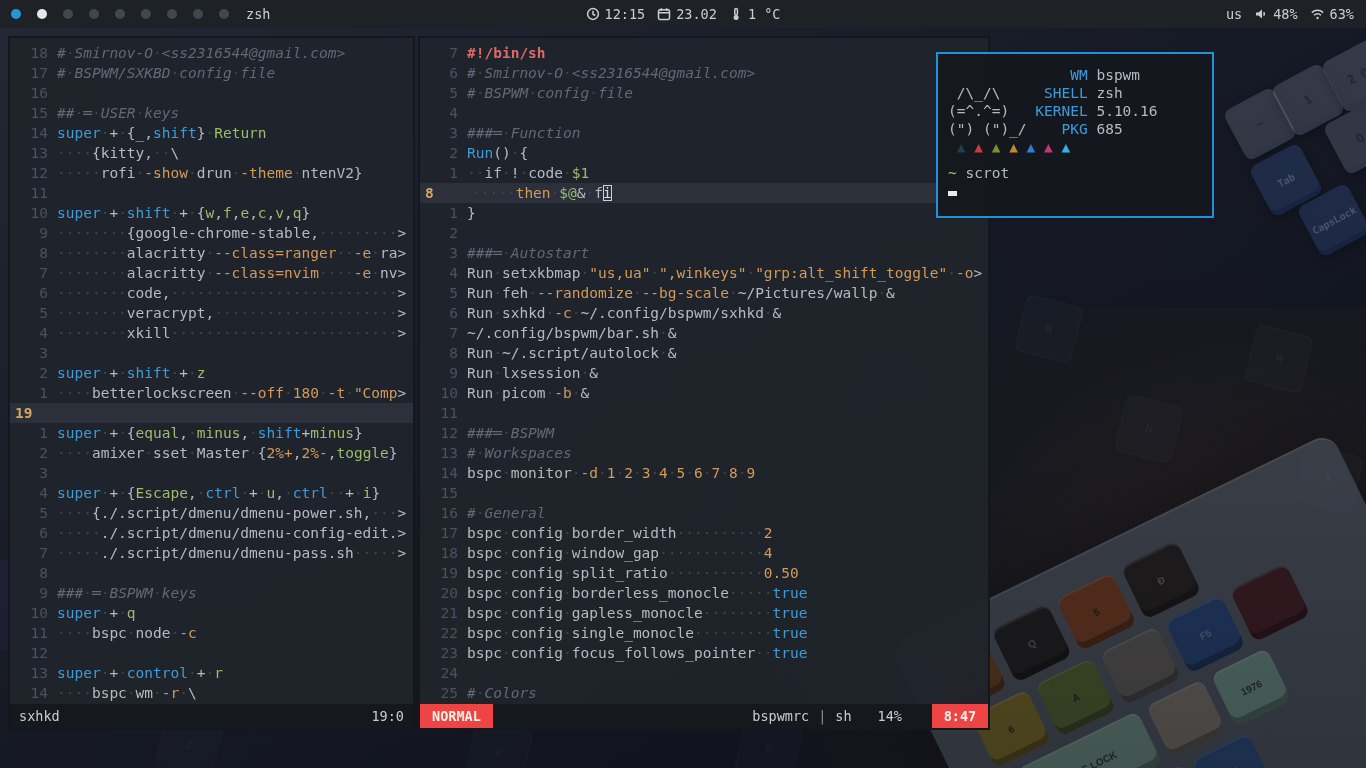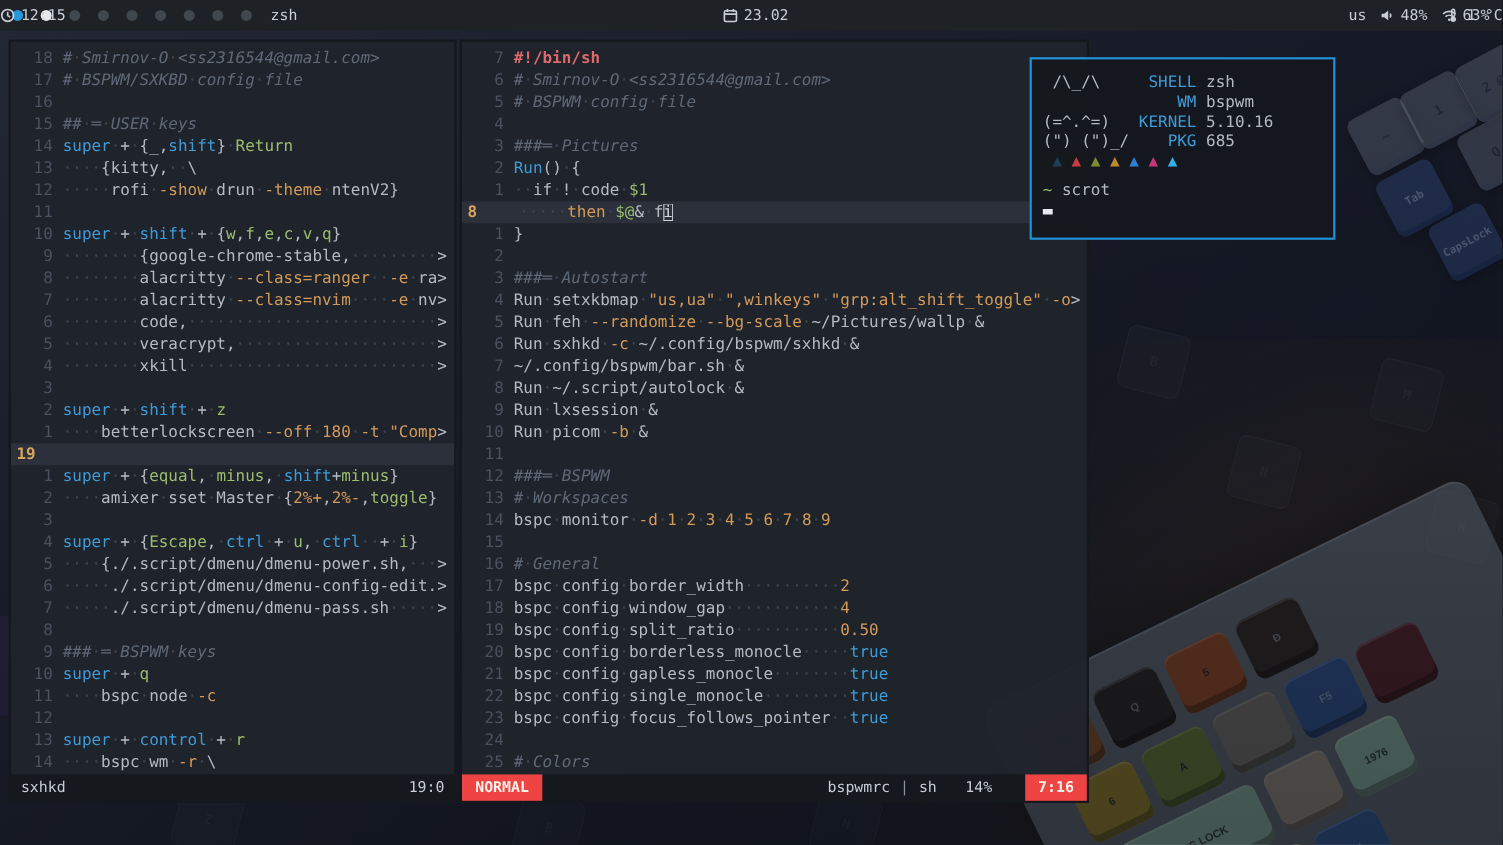--- a/index.html
+++ b/index.html
@@ -28,21 +28,21 @@
   .pkey.darkkey{color:rgba(192,206,218,.45);}
   .dim{position:absolute;inset:0;z-index:1;background:linear-gradient(180deg,rgba(14,17,26,.28),rgba(9,11,18,.52));}
   
   .topbar{position:absolute;left:0;top:0;width:1366px;height:28px;z-index:6;background:#1e2227;
     display:flex;align-items:center;color:#c9ced5;font-size:13.5px;}
   .tb-left{display:flex;align-items:center;padding-left:11px;}
   .dots{display:flex;align-items:center;gap:16px;}
   .dot{width:10px;height:10px;border-radius:50%;background:#41474f;}
   .dot.active{background:#2596d8;} .dot.occupied{background:#e6e8ea;}
   .tb-title{margin-left:17px;color:#c9ced5;}
-  .tb-center{position:absolute;left:0;right:0;display:flex;justify-content:space-between;gap:12px;pointer-events:none;}
+  .tb-center{position:absolute;left:0;right:0;display:flex;justify-content:center;gap:12px;pointer-events:none;}
   .tb-right{margin-left:auto;display:flex;align-items:center;gap:12px;padding-right:12px;}
   .mod{display:flex;align-items:center;gap:5px;}
   .mod svg{display:block;}
   
   .window{position:absolute;z-index:2;background:rgba(32,36,43,.95);border:2px solid #14171c;box-sizing:border-box;
     display:flex;flex-direction:column;}
   .left-win{left:8px;top:36px;width:407px;height:694px;}
   .right-win{left:418px;top:36px;width:572px;height:694px;}
   .buffer{flex:1;overflow:hidden;padding-top:5px;font-size:14.5px;line-height:20px;}
   .cl{display:flex;height:20px;}
@@ -349,21 +349,21 @@
         <div class="cl">
           <span class="ln">5</span>
           <span class="code"><span class="tok cmt">#</span><span class="tok ws">·</span><span class="tok cmt">BSPWM</span><span class="tok ws">·</span><span class="tok cmt">config</span><span class="tok ws">·</span><span class="tok cmt">file</span></span>
         </div>
         <div class="cl">
           <span class="ln">4</span>
           <span class="code"></span>
         </div>
         <div class="cl">
           <span class="ln">3</span>
-          <span class="code"><span class="tok cmt">###═</span><span class="tok ws">·</span><span class="tok cmt">Pictures</span></span>
+          <span class="code"><span class="tok cmt">###═</span><span class="tok ws">·</span><span class="tok cmt">Function</span></span>
         </div>
         <div class="cl">
           <span class="ln">2</span>
           <span class="code"><span class="tok blu">Run</span><span class="tok fg">()</span><span class="tok ws">·</span><span class="tok fg">{</span></span>
         </div>
         <div class="cl">
           <span class="ln">1</span>
           <span class="code"><span class="tok ws">··</span><span class="tok fg">if</span><span class="tok ws">·</span><span class="tok fg">!</span><span class="tok ws">·</span><span class="tok fg">code</span><span class="tok ws">·</span><span class="tok grn">$1</span></span>
         </div>
         <div class="cl cur">
@@ -473,29 +473,29 @@
       </div>
     <div class="statusline">
       <span class="chip mode">NORMAL</span>
       <span class="sl-fill"></span>
       <span>bspwmrc</span>
       <span class="pad sl-dim">|</span>
       <span>sh</span>
       <span style="width:26px"></span>
       <span>14%</span>
       <span style="width:30px"></span>
-      <span class="chip pos">7:16</span>
+      <span class="chip pos">8:47</span>
     </div>
   </div>
 
   <div class="fetch">
     <div>
         <div class="cl blank"><span class="code"></span></div>
+        <div class="cl"><span class="code"><span class="tok fg">              </span><span class="tok blu">WM</span><span class="tok fg"> bspwm</span></span></div>
         <div class="cl"><span class="code"><span class="tok fg"> /\_/\     </span><span class="tok blu">SHELL</span><span class="tok fg"> zsh</span></span></div>
-        <div class="cl"><span class="code"><span class="tok fg">              </span><span class="tok blu">WM</span><span class="tok fg"> bspwm</span></span></div>
         <div class="cl"><span class="code"><span class="tok fg">(=^.^=)   </span><span class="tok blu">KERNEL</span><span class="tok fg"> 5.10.16</span></span></div>
         <div class="cl"><span class="code"><span class="tok fg">(") (")_/    </span><span class="tok blu">PKG</span><span class="tok fg"> 685</span></span></div>
         <div class="cl"><span class="code"><span class="tok fg"> </span><span class="tok t1">▲</span><span class="tok fg"> </span><span class="tok t2">▲</span><span class="tok fg"> </span><span class="tok t3">▲</span><span class="tok fg"> </span><span class="tok t4">▲</span><span class="tok fg"> </span><span class="tok t5">▲</span><span class="tok fg"> </span><span class="tok t6">▲</span><span class="tok fg"> </span><span class="tok t7">▲</span></span></div>
         <div class="cl blank"><span class="code"></span></div>
         <div class="cl"><span class="code"><span class="tok grn">~</span><span class="tok fg"> scrot</span></span></div>
         <div class="cl"><span class="code"><span class="zcur"></span></span></div>
       </div>
   </div>
 
 </div>

